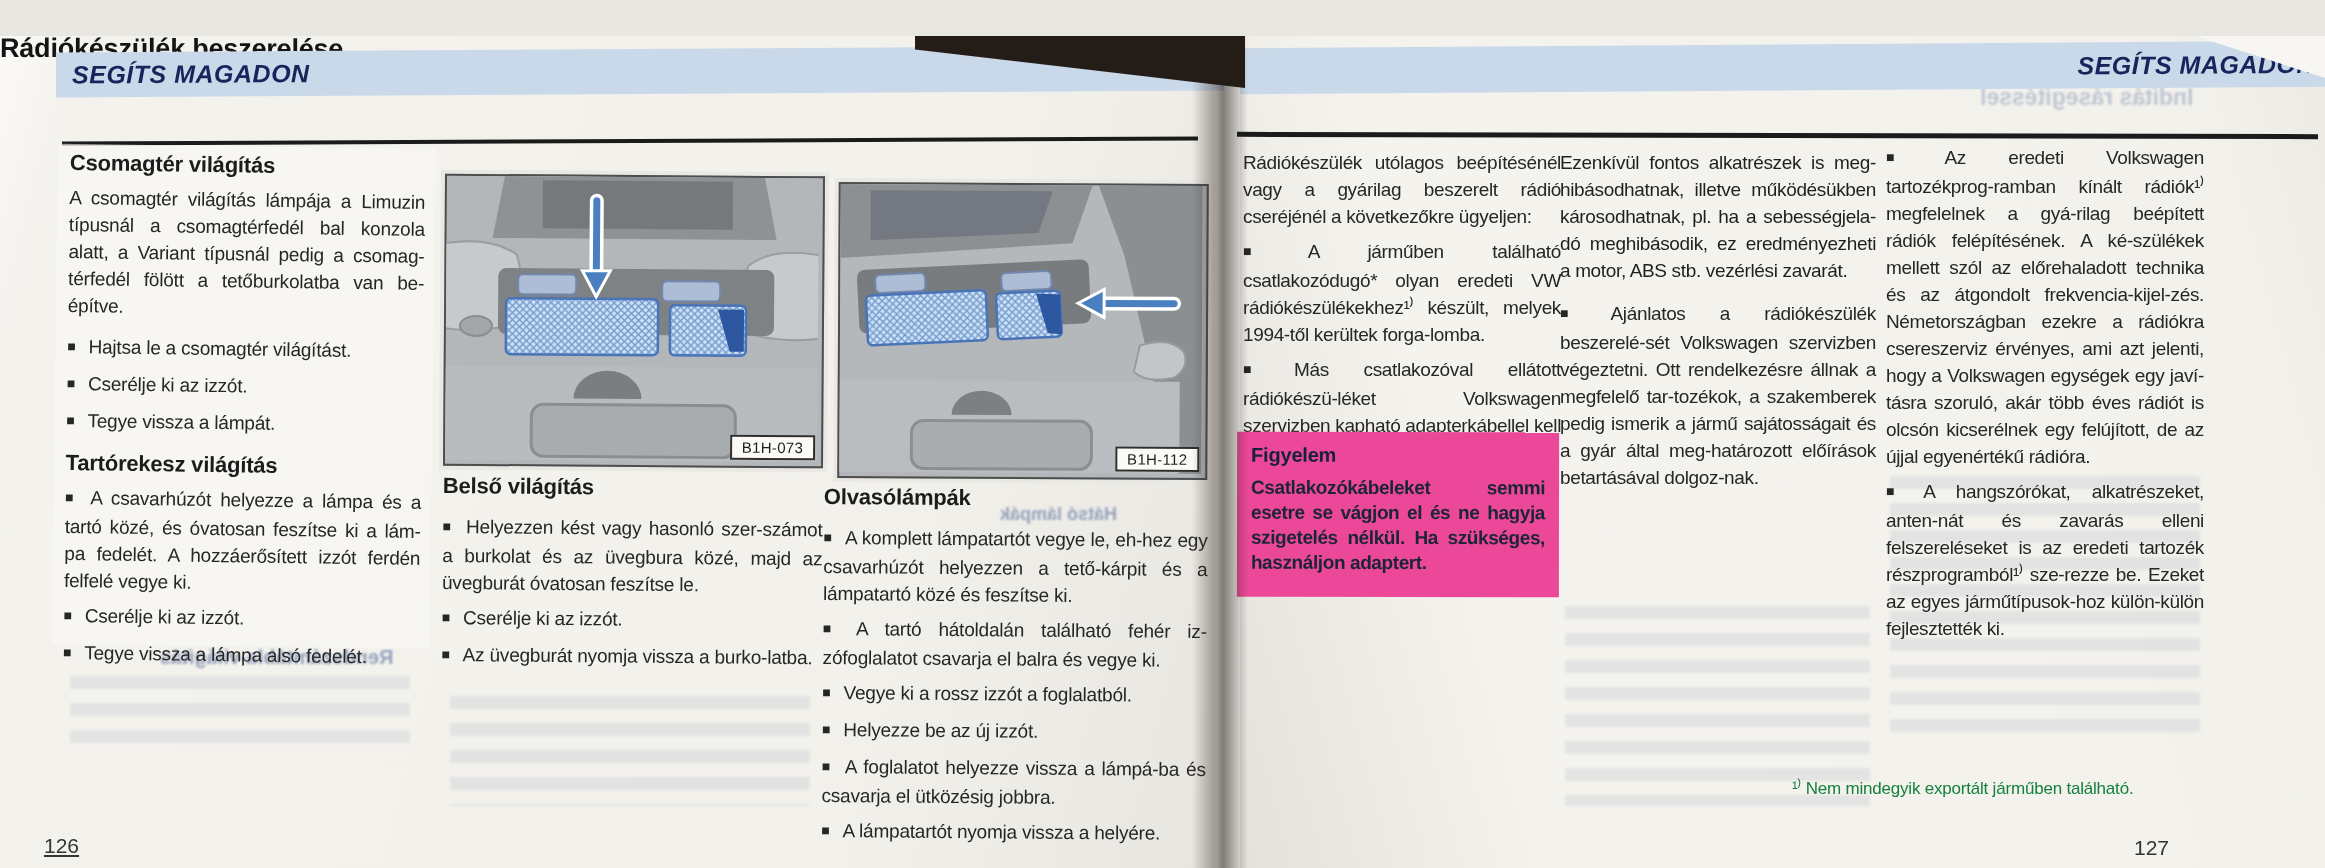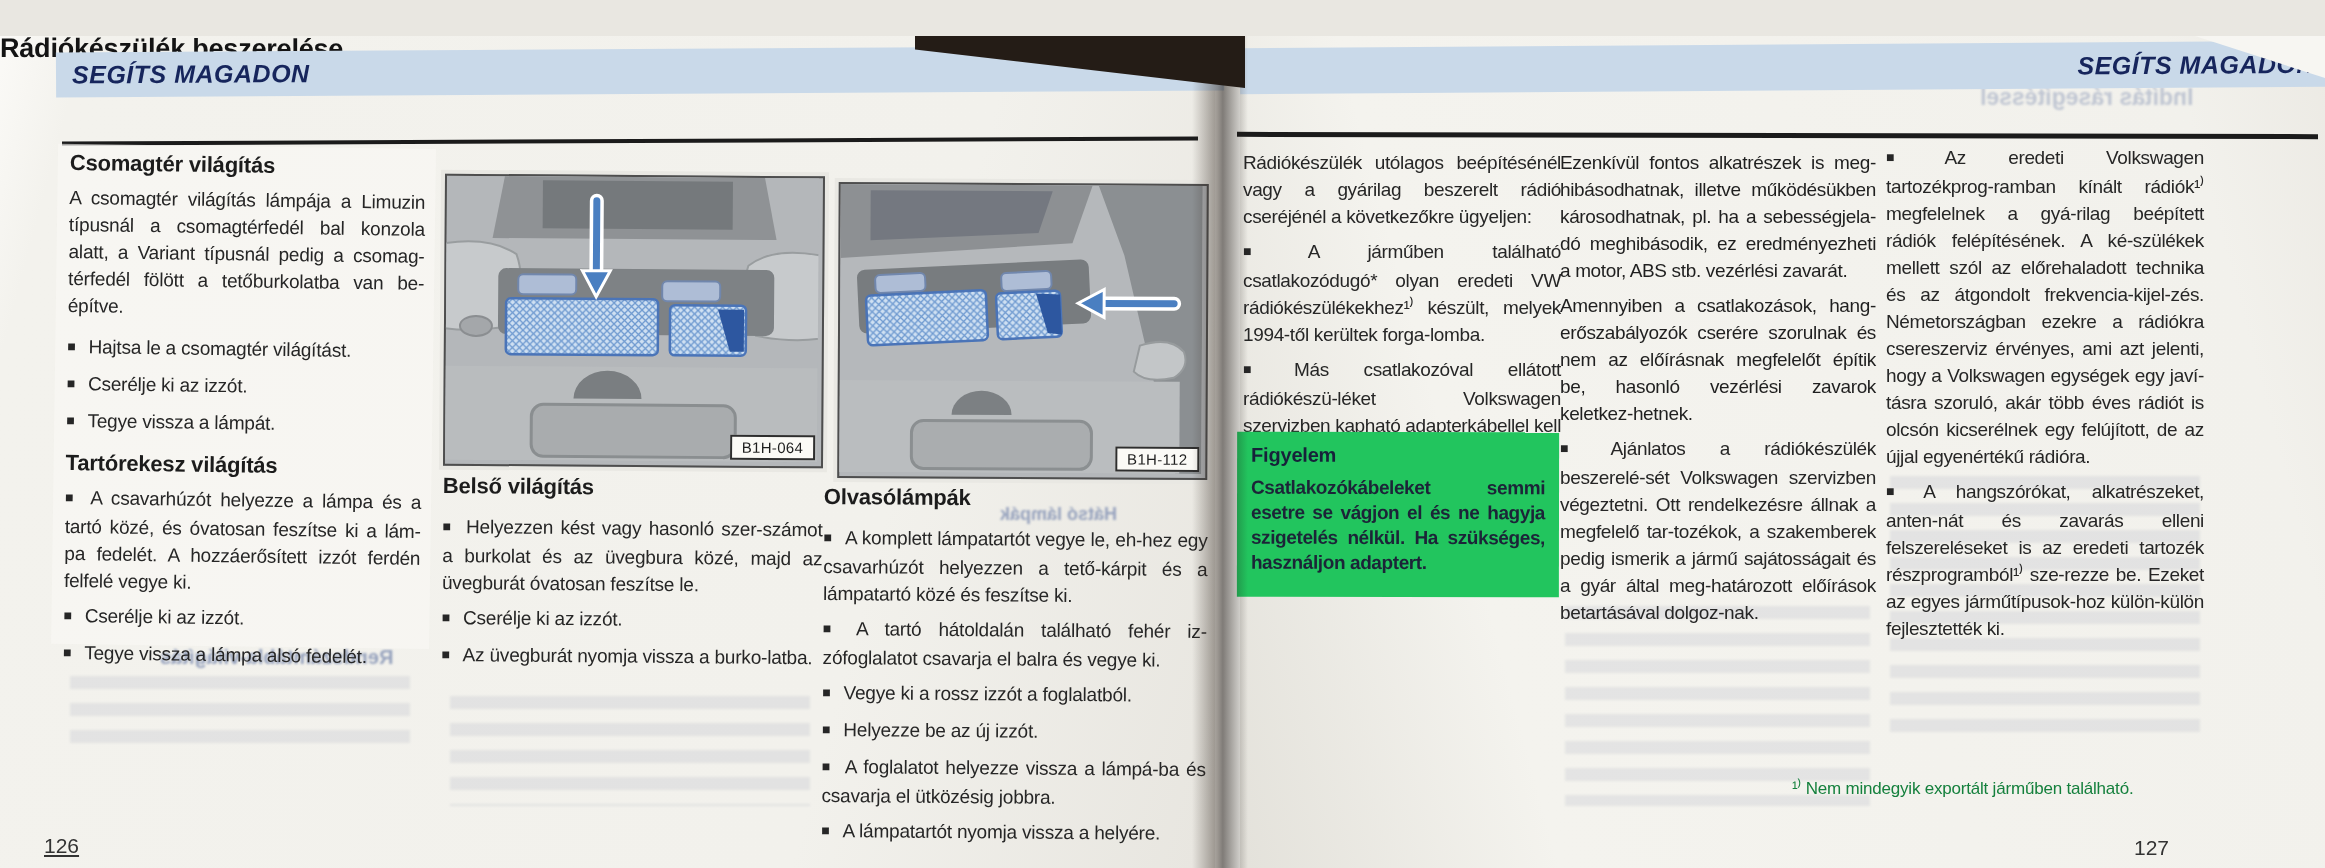--- a/index.html
+++ b/index.html
@@ -58,21 +58,21 @@
   .rcol{position:absolute;z-index:2;}
   #rtitle{left:1243px;top:56px;font-size:27px;font-weight:bold;color:#141414;
           letter-spacing:-.2px;transform:rotate(.15deg);z-index:2;}
   #rcol1{left:1243px;top:113px;width:318px;}
   #rcol2{left:1560px;top:113px;width:316px;}
   #rcol3{left:1886px;top:108px;width:318px;}
   .rcol .para,.rcol .bul{letter-spacing:-.35px;}
   .bold{font-weight:normal;color:#1f1f1f;}
   
   #attn{position:absolute;left:1237px;top:396px;width:322px;z-index:2;
-        background:#22c55e;padding:12px 14px 14px 14px;box-sizing:border-box;
+        background:#ec4899;padding:12px 14px 14px 14px;box-sizing:border-box;
         transform:rotate(.1deg);}
   #attn .h2{font-size:20px;color:#17213a;margin:0 0 8px 0;}
   #attn .para{font-weight:bold;color:#1c2438;letter-spacing:-.4px;line-height:25px;}
   
   #footnote{position:absolute;left:1792px;top:740px;width:400px;font-size:17px;
             color:#15803d;z-index:2;letter-spacing:-.2px;}
   
   .ghost{position:absolute;transform:scaleX(-1);filter:blur(1.3px);color:#96a2bd;
          font-weight:bold;z-index:1;}
   .gs{position:absolute;z-index:1;filter:blur(1.2px);
@@ -135,21 +135,21 @@
         <rect x="60" y="122" width="152" height="56" rx="5" fill="url(#hatch1)" stroke="#4a74b8" stroke-width="2.5"></rect>
         <rect x="224" y="128" width="76" height="50" rx="5" fill="url(#hatch1)" stroke="#4a74b8" stroke-width="2.5"></rect>
         <polygon points="272,132 298,132 298,174 284,174" fill="#2d57a0"></polygon>
         <path d="M150 24 V96" stroke="#ffffff" stroke-width="14" stroke-linecap="round"></path>
         <path d="M150 24 V96" stroke="#4a7fc1" stroke-width="7" stroke-linecap="round"></path>
         <polygon points="136,94 164,94 150,120" fill="#4a7fc1" stroke="#ffffff" stroke-width="3"></polygon>
         <rect x="0" y="190" width="372" height="94" fill="#b9bcbe"></rect>
         <path d="M128 222 a34 28 0 0 1 68 0 Z" fill="#7a7e81"></path>
         <rect x="86" y="228" width="204" height="52" rx="12" fill="#a9acae" stroke="#8a8e90" stroke-width="3"></rect>
       </svg>
-      <span class="figlabel">B1H-064</span>
+      <span class="figlabel">B1H-073</span>
     </div>
 
     <div class="abs rot2" id="col2">
       <div class="h2">Belső világítás</div>
       <div class="sp2"></div>
       <p class="bul tight">Helyezzen kést vagy hasonló szer-számot a burkolat és az üvegbura közé, majd az üvegburát óvatosan feszítse le.</p>
       <div class="sp"></div>
       <p class="bul tight">Cserélje ki az izzót.</p>
       <div class="sp"></div>
       <p class="bul tight">Az üvegburát nyomja vissza a burko-latba.</p>
@@ -228,21 +228,20 @@
 
   <div id="attn">
     <div class="h2">Figyelem</div>
     <p class="para tight">Csatlakozókábeleket semmi esetre se vágjon el és ne hagyja szigetelés nélkül. Ha szükséges, használjon adaptert.</p>
     <div class="sp"></div>
   </div>
 
   <div class="rcol" id="rcol2">
     <p class="para bold tight">Ezenkívül fontos alkatrészek is meg-hibásodhatnak, illetve működésükben károsodhatnak, pl. ha a sebességjela-dó meghibásodik, ez eredményezheti a motor, ABS stb. vezérlési zavarát.</p>
     <div class="sp"></div>
-    <p class="para bold tight">Amennyiben a csatlakozások, hang-erőszabályozók cserére szorulnak és nem az előírásnak megfelelőt építik be, hasonló vezérlési zavarok keletkez-hetnek.</p>
     <div class="sp"></div>
     <p class="bul tight">Ajánlatos a rádiókészülék beszerelé-sét Volkswagen szervizben végeztetni. Ott rendelkezésre állnak a megfelelő tar-tozékok, a szakemberek pedig ismerik a jármű sajátosságait és a gyár által meg-határozott előírások betartásával dolgoz-nak.</p>
   </div>
   <div class="gs" style="left:1565px;top:570px;width:305px;height:200px;"></div>
 
   <div class="rcol" id="rcol3">
     <p class="bul tight">Az eredeti Volkswagen tartozékprog-ramban kínált rádiók¹⁾ megfelelnek a gyá-rilag beépített rádiók felépítésének. A ké-szülékek mellett szól az előrehaladott technika és az átgondolt frekvencia-kijel-zés. Németországban ezekre a rádiókra csereszerviz érvényes, ami azt jelenti, hogy a Volkswagen egységek egy javí-tásra szoruló, akár több éves rádiót is olcsón kicserélnek egy felújított, de az újjal egyenértékű rádióra.</p>
     <div class="sp"></div>
     <p class="bul tight">A hangszórókat, alkatrészeket, anten-nát és zavarás elleni felszereléseket is az eredeti tartozék részprogramból¹⁾ sze-rezze be. Ezeket az egyes járműtípusok-hoz külön-külön fejlesztették ki.</p>
   </div>

